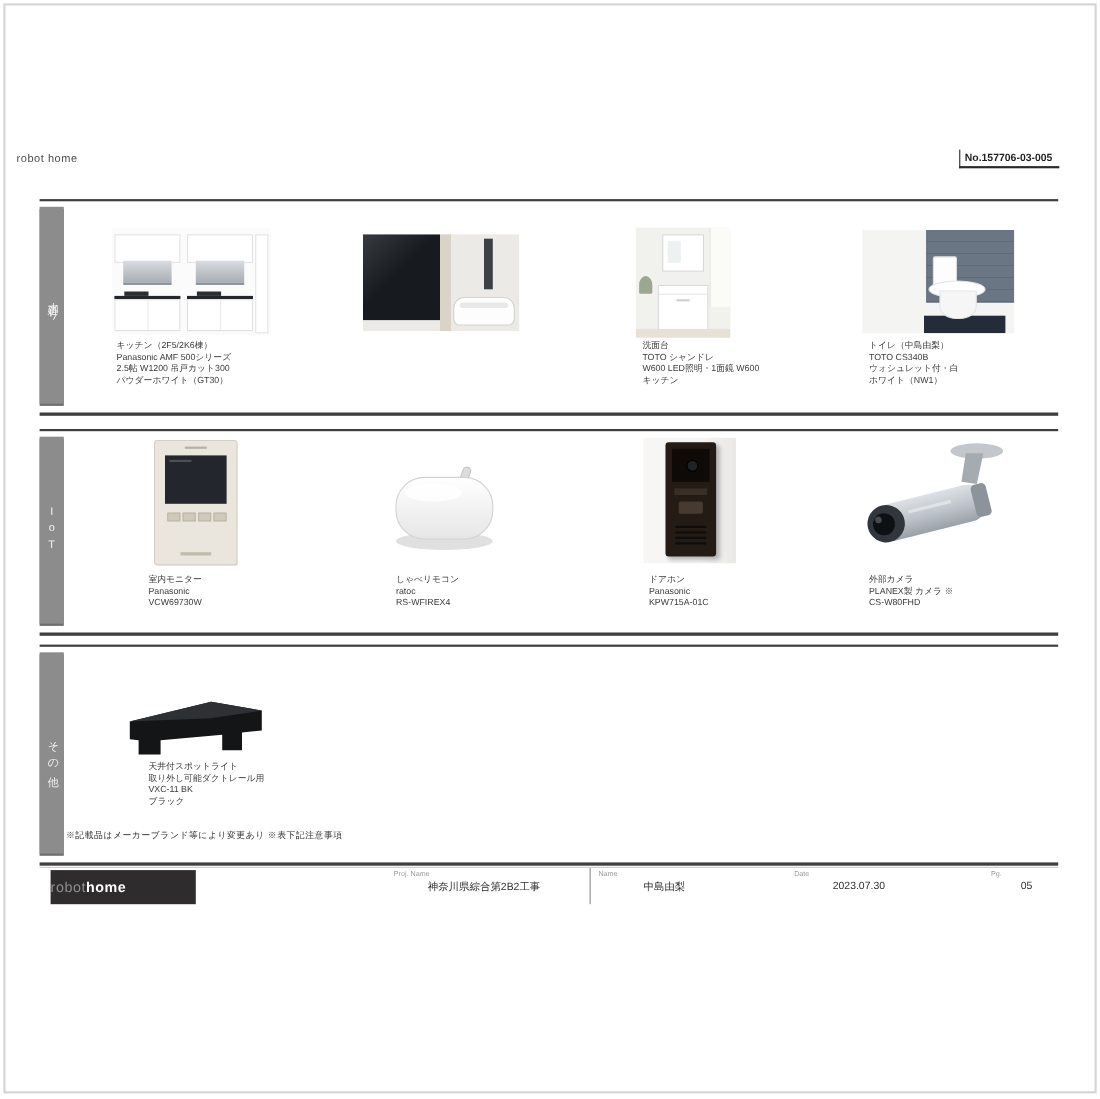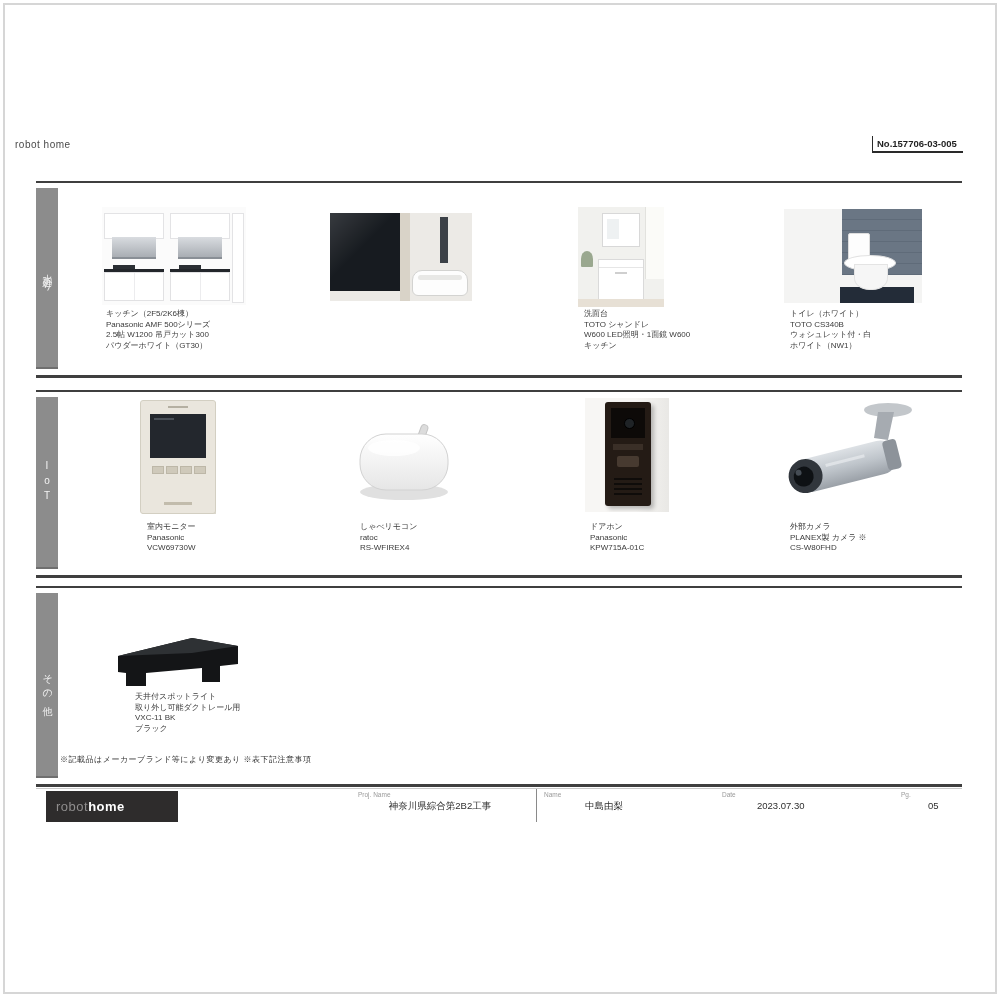--- a/index.html
+++ b/index.html
@@ -87,21 +87,21 @@
   
   .img-remote{left:308px;top:30px;width:120px;height:82px;}
   .img-camera{left:734px;top:8px;width:162px;height:110px;}
   .img-bracket{left:76px;top:40px;width:132px;height:64px;}
 
   .note{position:absolute;left:24px;top:166px;font-size:8px;color:#303030;letter-spacing:.5px;}
 
   
   .f-topline{position:absolute;left:36px;right:38px;top:788px;height:1px;background:#c9c9c9;}
   .logo-box{position:absolute;left:46px;top:791px;width:132px;height:31px;background:#2e2c2c;
-            display:flex;align-items:center;padding-left:10px;box-sizing:border-box;font-size:13px;letter-spacing:.5px;}
+            display:flex;align-items:center;box-sizing:border-box;font-size:13px;letter-spacing:.5px;}
   .logo-box .lr{color:#8f8d8d;}
   .logo-box .lh{color:#ffffff;font-weight:bold;}
   .f-label{position:absolute;font-size:6.5px;color:#9a9a9a;}
   .f-value{position:absolute;font-size:9.5px;color:#2e2e2e;}
   .f-div{position:absolute;top:789px;width:1px;height:33px;background:#8a8a8a;}
 </style>
 </head>
 <body>
 
 <div class="page">
@@ -161,21 +161,21 @@
     </div>
 
     <div class="pimg img-toilet">
       <div class="t-wall"></div>
         <div class="t-mat"></div>
         <div class="t-tank"></div>
         <div class="t-seat"></div>
         <div class="t-base"></div>
     </div>
     <div class="ptxt" style="left:754px;top:126px;">
-      <div>トイレ（ホワイト）</div>
+      <div>トイレ（中島由梨）</div>
       <div>TOTO CS340B</div>
       <div>ウォシュレット付・白</div>
       <div>ホワイト（NW1）</div>
     </div>
   </div>
 
   <div class="section" id="sec-iot">
     <div class="sbar">
       <span>IoT</span>
     </div>
@@ -183,21 +183,21 @@
     <div class="pimg img-monitor">
       <div class="m-plate"></div>
         <div class="m-brand"></div>
         <div class="m-screen"></div>
       <div class="m-btn" style="left:12px;"></div>
         <div class="m-btn" style="left:26px;"></div>
         <div class="m-btn" style="left:40px;"></div>
         <div class="m-btn" style="left:54px;"></div>
       <div class="m-spk"></div>
     </div>
-    <div class="ptxt" style="left:111px;top:130px;">
+    <div class="ptxt" style="left:99px;top:130px;">
       <div>室内モニター</div>
       <div>Panasonic</div>
       <div>VCW69730W</div>
     </div>
 
     <div class="pimg img-remote">
       <svg width="120" height="82" viewBox="0 0 120 82">
         <defs>
           <linearGradient id="grm" x1="0" y1="0" x2="0" y2="1">
             <stop offset="0" stop-color="#ffffff"></stop>

